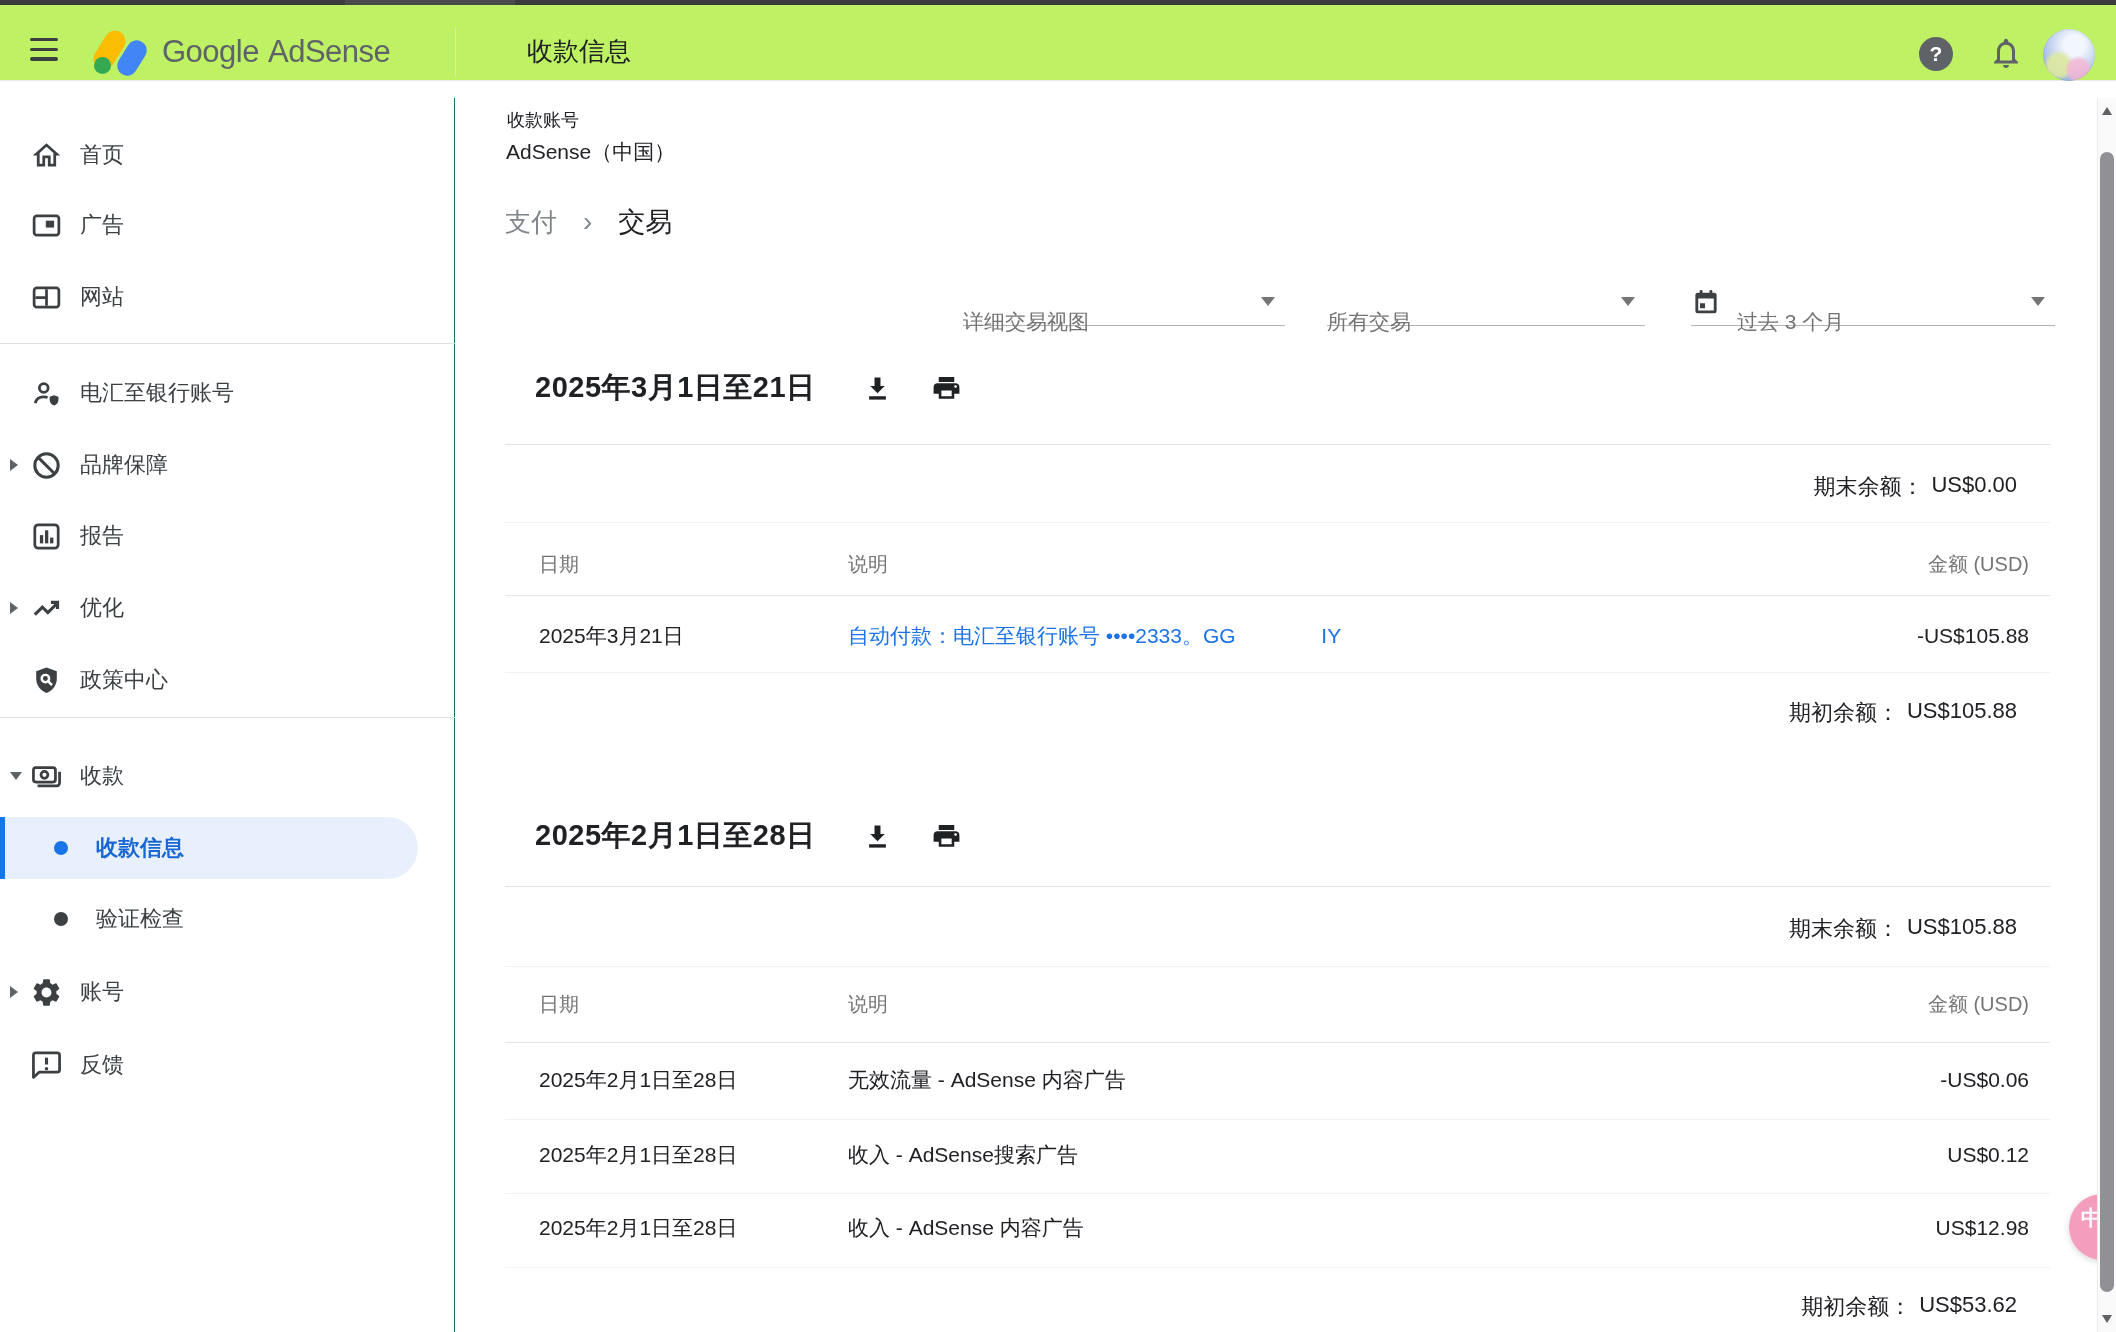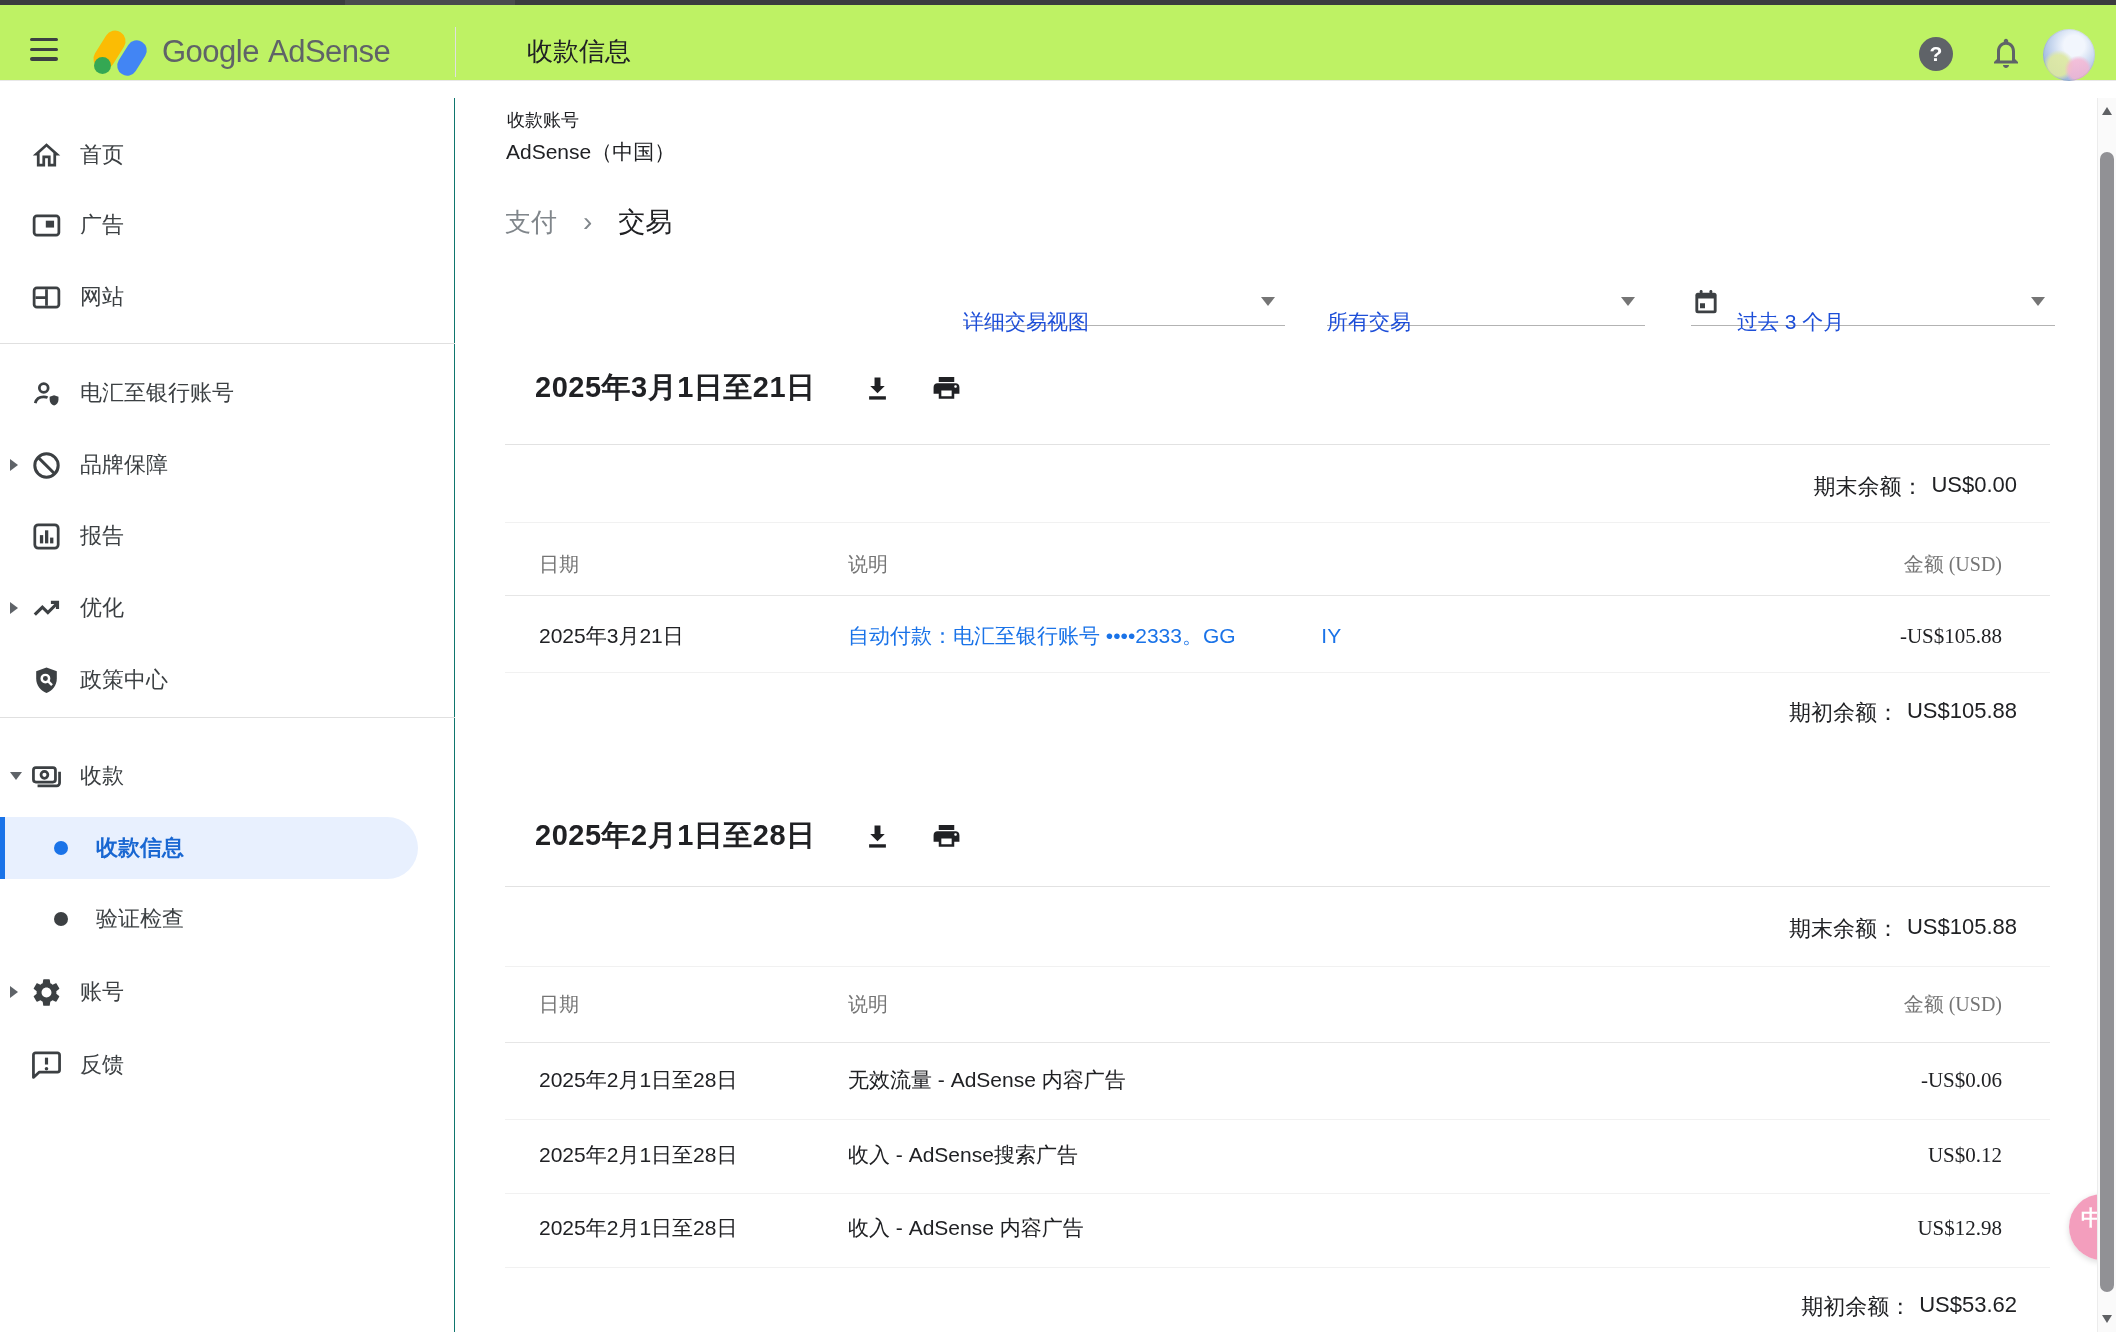--- a/index.html
+++ b/index.html
@@ -60,21 +60,21 @@
   .content { position:absolute; left:455px; top:98px; width:1661px; height:1234px; background:#fff; }
   .acct-label { position:absolute; left:52px; top:10px; font-size:18px; color:#202124; }
   .acct-name  { position:absolute; left:51px; top:40px; font-size:21px; color:#202124; }
   .breadcrumb { position:absolute; left:50px; top:104px; height:40px; display:flex; align-items:center; }
   .bc-parent { font-size:26px; color:#80868b; cursor:pointer; }
   .bc-sep { font-size:28px; color:#80868b; margin:0 26px; }
   .bc-current { font-size:27px; color:#202124; }
 
   .filter { position:absolute; top:180px; height:48px; border-bottom:1px solid #b3b3b3;
     display:flex; align-items:center; cursor:pointer; }
-  .filter .f-label { font-size:21px; color:#1d4ed8; white-space:nowrap;margin-top:40px; }
+  .filter .f-label { font-size:21px; color:#737373; white-space:nowrap;margin-top:40px; }
   .filter .f-arrow { position:absolute; right:10px; width:0; height:0;
     border-left:7px solid transparent; border-right:7px solid transparent; border-top:9px solid #757575; }
   .filter .cal { width:30px; height:30px; margin-right:16px; }
   .f1 { left:508px; width:322px; }
   .f2 { left:872px; width:318px; }
   .f3 { left:1236px; width:364px; }
 
   .sec-head { position:absolute; left:80px; height:44px; display:flex; align-items:center; }
   .sec-title { font-size:29px; font-weight:bold; color:#202124; letter-spacing:0.5px; }
   .sec-icon { width:31px; height:31px; cursor:pointer; }
@@ -87,21 +87,21 @@
   .hr-mid { background:#e6e6e6; }
   .hr-light { background:#f1f1f1; }
 
   .bal-row { position:absolute; right:99px; height:40px; display:flex; align-items:flex-start; font-size:22px; color:#202124;margin-top:8px; }
   .bal-row .bal-value { margin-left:8px; }
 
   .t-head { position:absolute; left:0; width:1661px; height:40px; font-size:20px; color:#757575; }
   .t-row  { position:absolute; left:0; width:1661px; height:40px; font-size:21px; color:#202124; }
   .c-date { position:absolute; left:84px; top:50%; transform:translateY(-50%); white-space:nowrap; }
   .c-desc { position:absolute; left:393px; top:50%; transform:translateY(-50%); white-space:nowrap; }
-  .c-amt  { position:absolute; right:114px; top:50%; transform:translateY(-50%); white-space:nowrap;font-family:Liberation Serif, serif; }
+  .c-amt  { position:absolute; right:87px; top:50%; transform:translateY(-50%); white-space:nowrap; }
   .link { color:#1a73e8; cursor:pointer; }
   .desc-gap { display:inline-block; width:74px; }
 
   
   .scrollbar { position:absolute; left:2097px; top:98px; width:19px; height:1234px;
     background:#fafafa; border-left:1px solid #ececec; z-index:10; }
   .sb-up { position:absolute; left:4px; top:9px; width:0; height:0;
     border-left:5.5px solid transparent; border-right:5.5px solid transparent; border-bottom:8px solid #5f6164; }
   .sb-down { position:absolute; left:4px; bottom:9px; width:0; height:0;
     border-left:5.5px solid transparent; border-right:5.5px solid transparent; border-top:8px solid #5f6164; }

